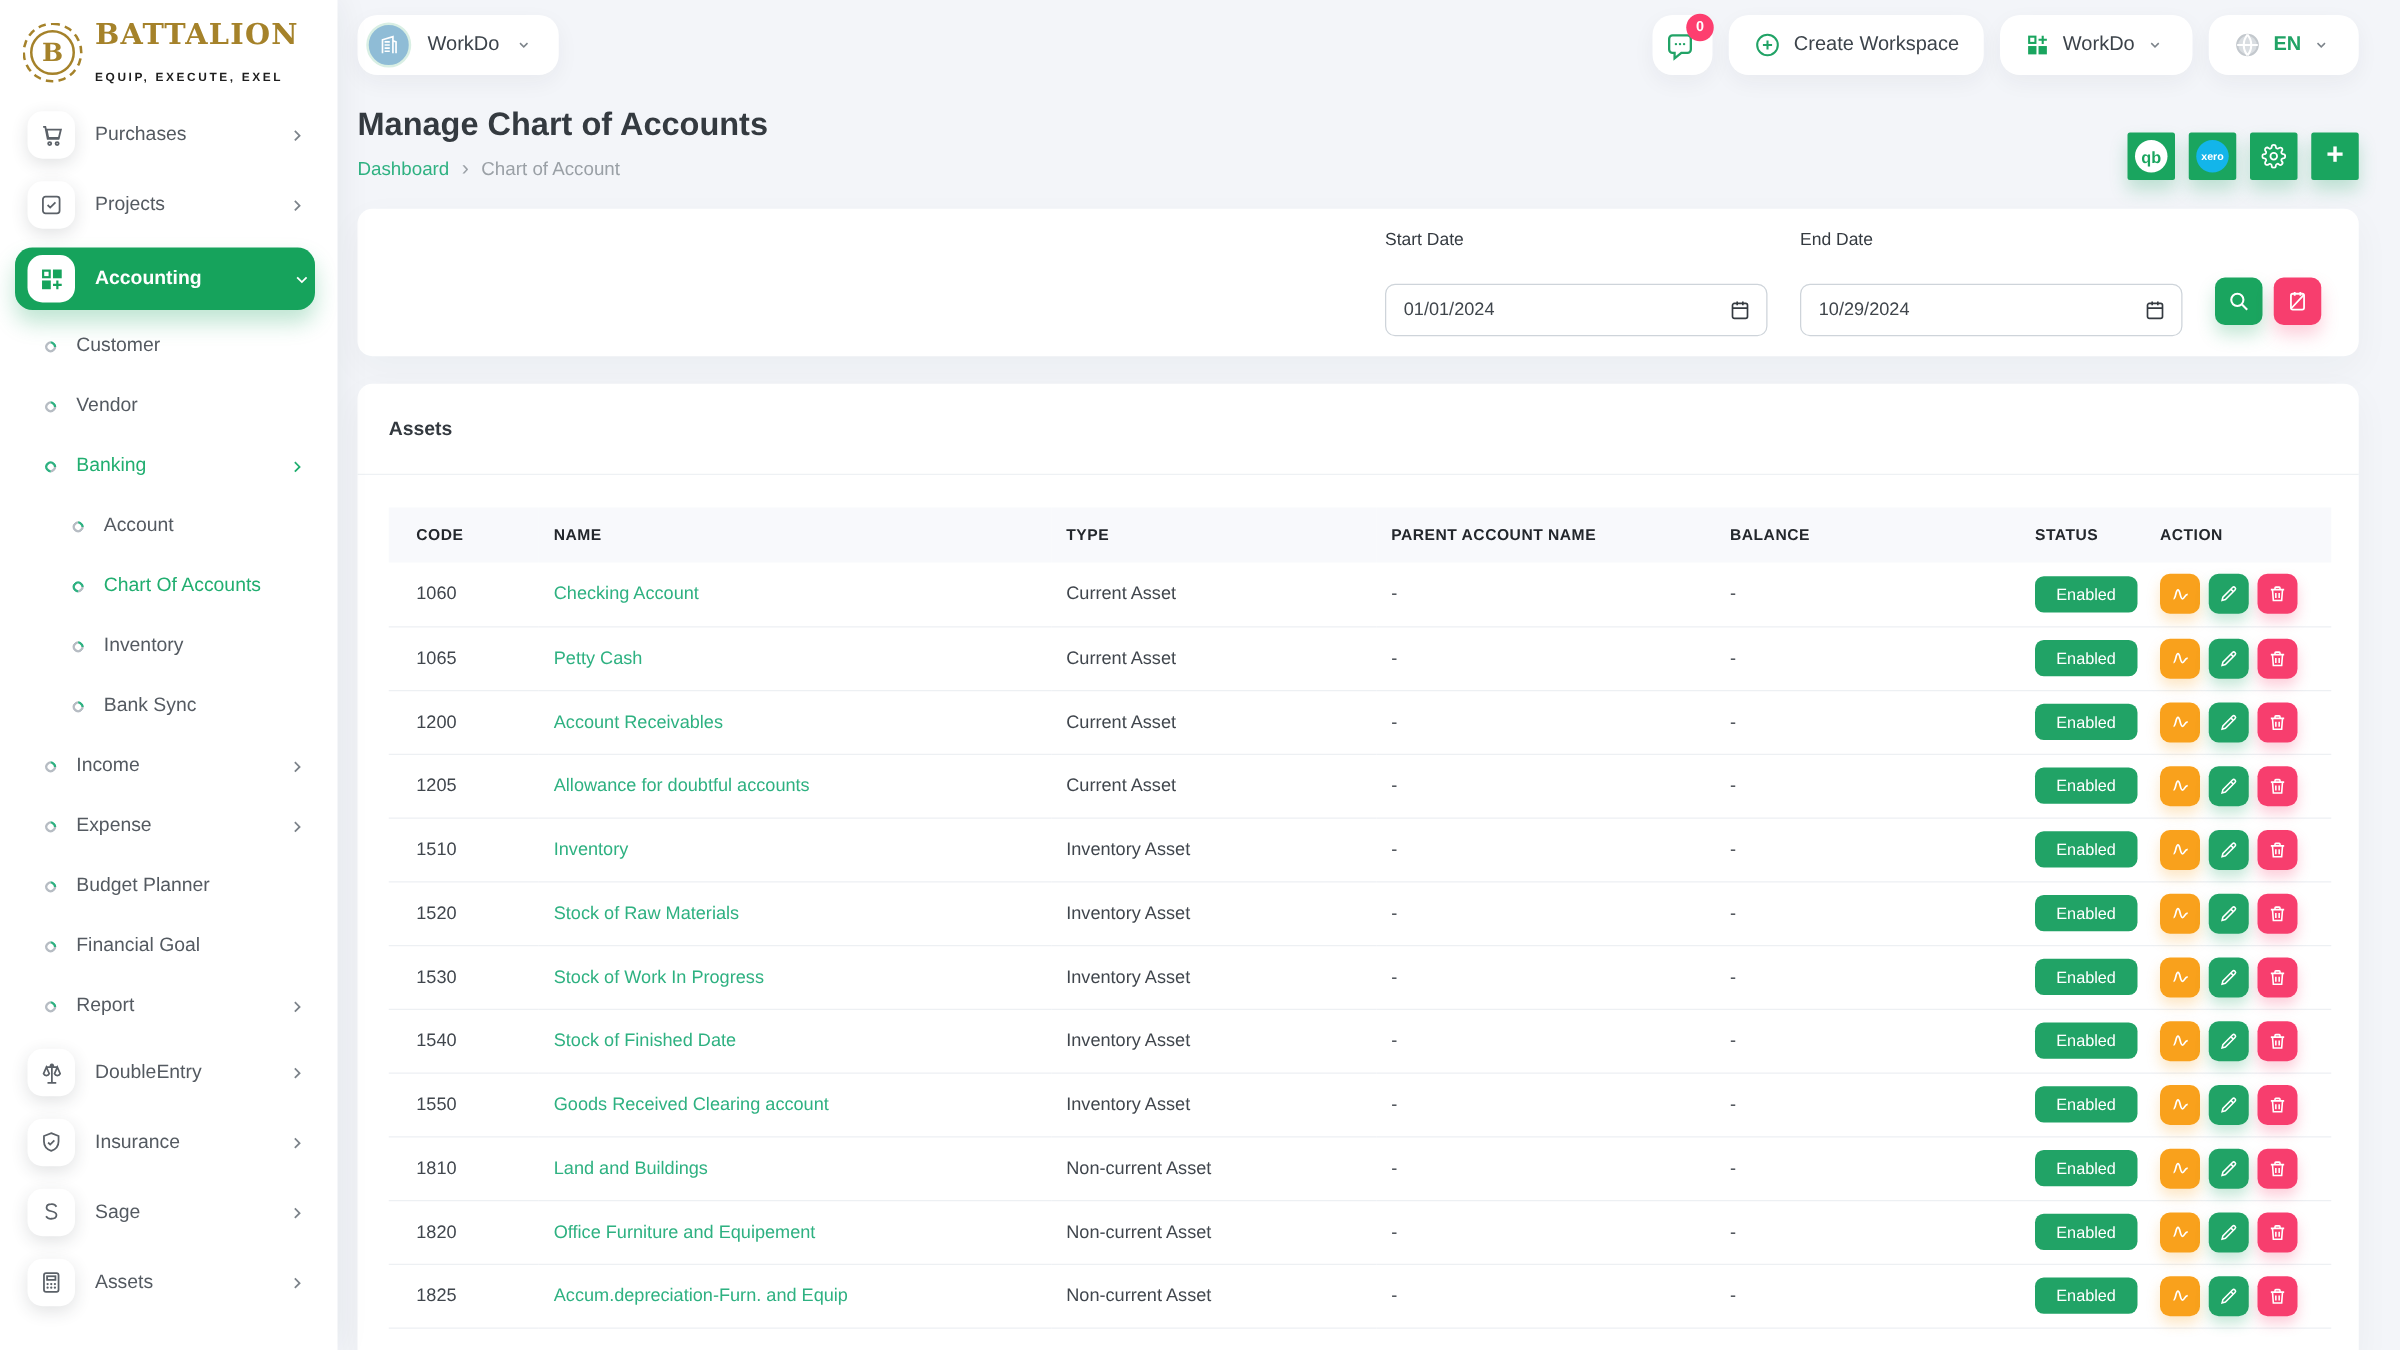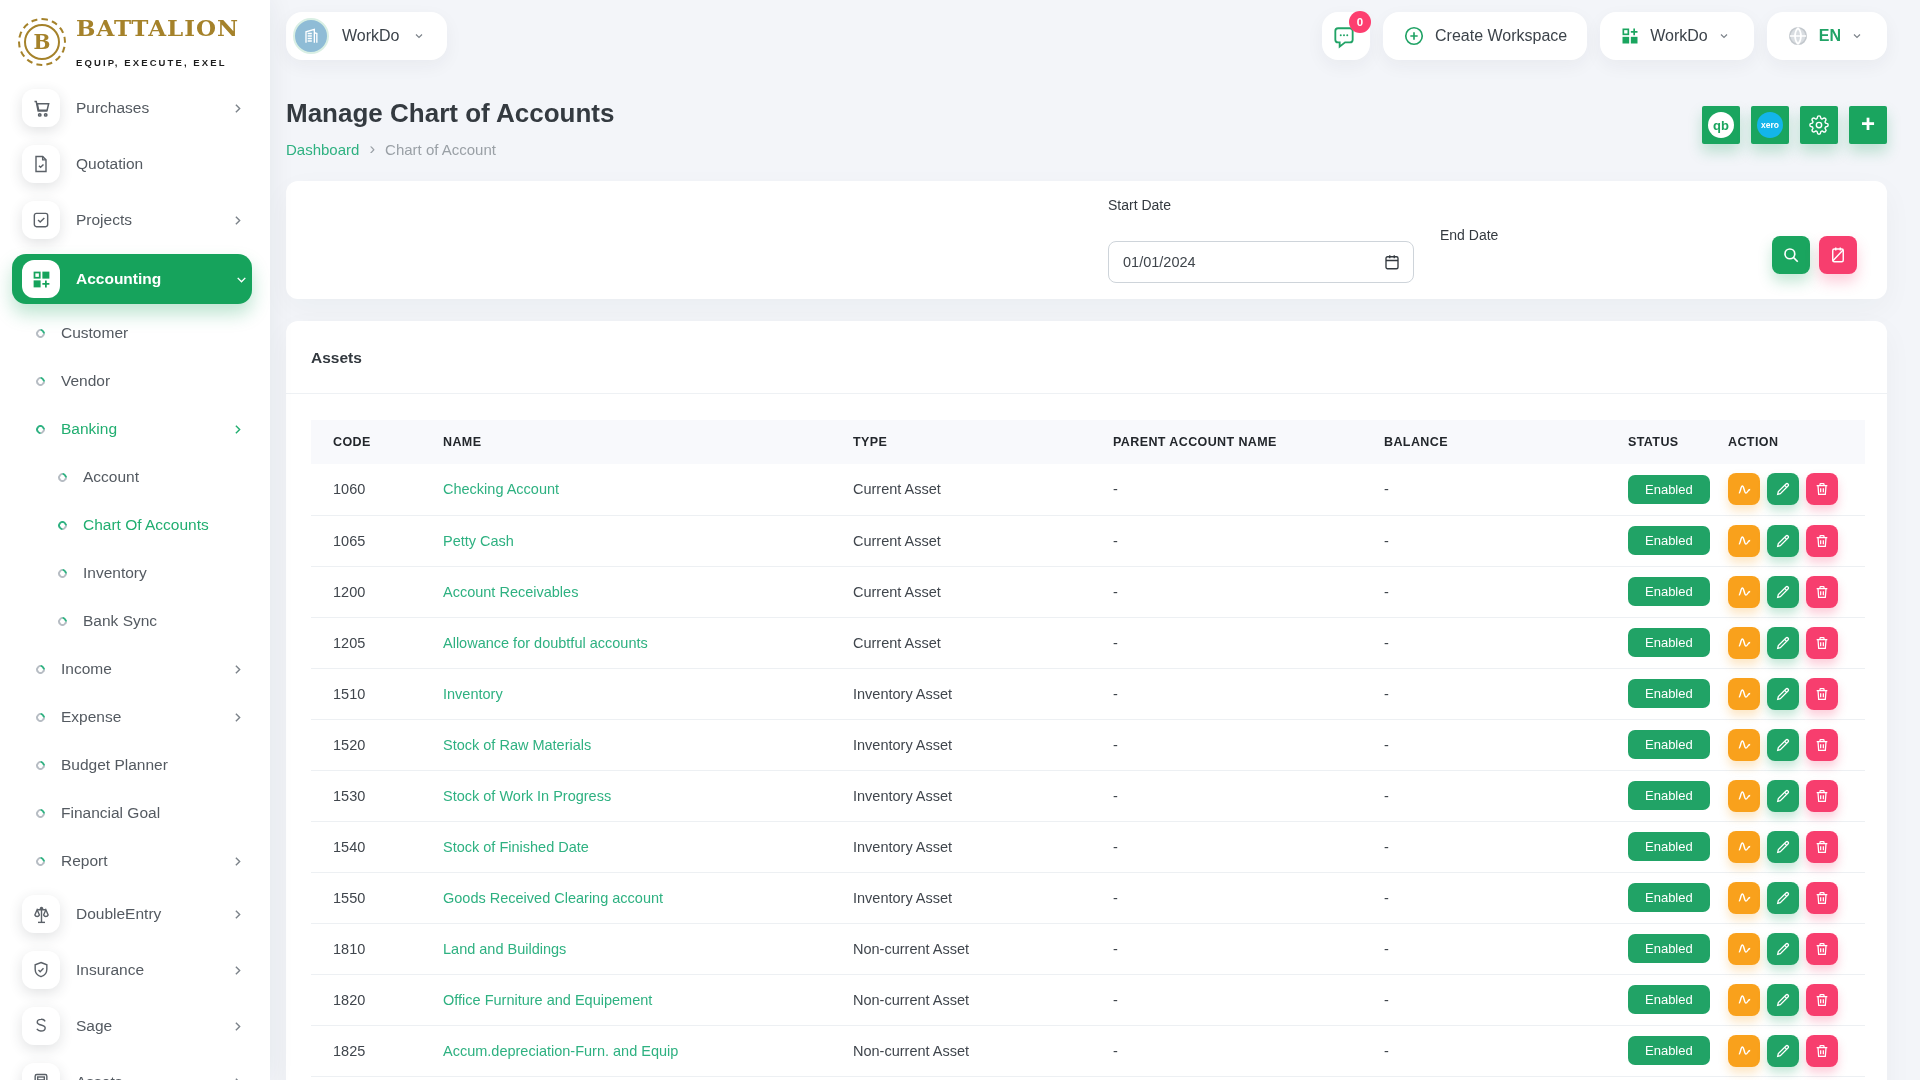--- a/index.html
+++ b/index.html
@@ -62,21 +62,21 @@
              height:22px; border-radius:50%; font-size:11.5px; font-weight:bold;
              display:flex; align-items:center; justify-content:center; }
   .btn-pill { height:48px; background:#fff; border-radius:16px; display:flex; align-items:center;
               gap:10px; padding:0 20px; font-size:16px; color:#3c434a;
               box-shadow:0 6px 18px rgba(35,46,60,.05); cursor:pointer; }
   .green-text { color:#21a366; font-weight:bold; }
 
   
   .main { margin-left:270px; padding:0 33px 0 16px; }
   .page-head { display:flex; align-items:flex-start; }
-  .page-title { font-size:26px; font-weight:bold; color:#343a40; margin-top:26px; }
+  .page-title { font-size:26px; font-weight:bold; color:#343a40; margin-top:12px; }
   .breadcrumb { display:flex; align-items:center; gap:10px; margin-top:10px; font-size:15px; }
   .crumb-link { color:#2eb181; cursor:pointer; }
   .crumb-sep { color:#9aa0a6; font-size:17px; }
   .crumb-current { color:#9aa0a6; }
   .head-actions { margin-left:auto; margin-top:34px; display:flex; gap:11px; }
   .act-btn { width:38px; height:38px; border-radius:2px; background:#1aa55f; color:#fff;
              display:flex; align-items:center; justify-content:center; cursor:pointer;
              box-shadow:0 8px 14px rgba(26,165,95,.25); }
   .qb-circle { width:26px; height:26px; border-radius:50%; background:#fff; color:#1aa55f;
                font-weight:bold; font-size:13px; display:flex; align-items:center; justify-content:center; }
@@ -149,30 +149,20 @@
         <span class="s-label">Purchases</span>
         <span class="chev">
           <svg width="13" height="13" style="" viewBox="0 0 24 24" fill="none" stroke="currentColor" stroke-width="2.6">
             <path d="M9 5l7 7-7 7"></path>
           </svg>
         </span>
       </div>
       <div class="s-item l0">
         <span class="tile">
           <svg width="20" height="20" viewBox="0 0 24 24" fill="none" stroke="currentColor" stroke-width="1.7">
-            <path d="M6 3h8l4 4v14H6z"></path>
-            <path d="M14 3v4h4"></path>
-            <path d="M9.5 14l2 2 3.5-3.5"></path>
-          </svg>
-        </span>
-        <span class="s-label">Quotation</span>
-      </div>
-      <div class="s-item l0">
-        <span class="tile">
-          <svg width="20" height="20" viewBox="0 0 24 24" fill="none" stroke="currentColor" stroke-width="1.7">
             <rect x="4" y="4" width="16" height="16" rx="2.5"></rect>
             <path d="M8.5 12l2.5 2.5 5-5"></path>
           </svg>
         </span>
         <span class="s-label">Projects</span>
         <span class="chev">
           <svg width="13" height="13" style="" viewBox="0 0 24 24" fill="none" stroke="currentColor" stroke-width="2.6">
             <path d="M9 5l7 7-7 7"></path>
           </svg>
         </span>
@@ -435,20 +425,29 @@
         <span class="cal-ic">
           <svg width="18" height="18" viewBox="0 0 24 24" fill="none" stroke="currentColor" stroke-width="1.8">
             <rect x="4" y="5" width="16" height="16" rx="2"></rect>
               <path d="M4 10h16M9 3v4M15 3v4"></path>
           </svg>
         </span>
       </div>
     </div>
     <div class="field">
       <label>End Date</label>
+      <div class="date-box">
+        <input type="text" value="10/29/2024" style="">
+        <span class="cal-ic">
+          <svg width="18" height="18" viewBox="0 0 24 24" fill="none" stroke="currentColor" stroke-width="1.8">
+            <rect x="4" y="5" width="16" height="16" rx="2"></rect>
+              <path d="M4 10h16M9 3v4M15 3v4"></path>
+          </svg>
+        </span>
+      </div>
     </div>
     <div class="filter-actions">
       <div class="sq-btn sq-green">
         <span style="display:flex">
           <svg width="18" height="18" viewBox="0 0 24 24" fill="none" stroke="#ffffff" stroke-width="2.2">
             <circle cx="10.5" cy="10.5" r="6.5"></circle>
               <path d="M15.5 15.5L21 21"></path>
           </svg>
         </span>
       </div>

